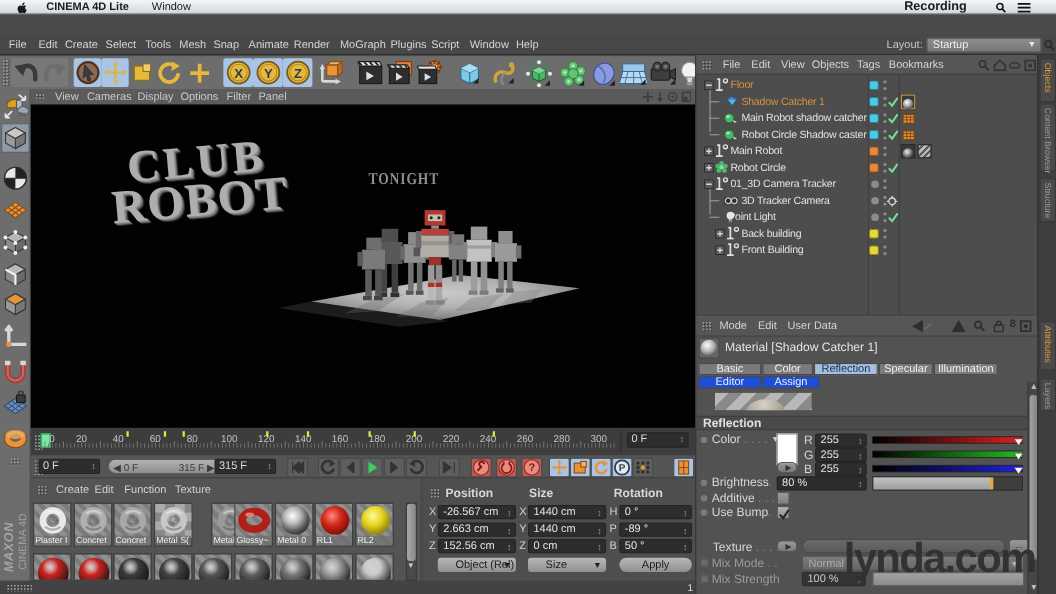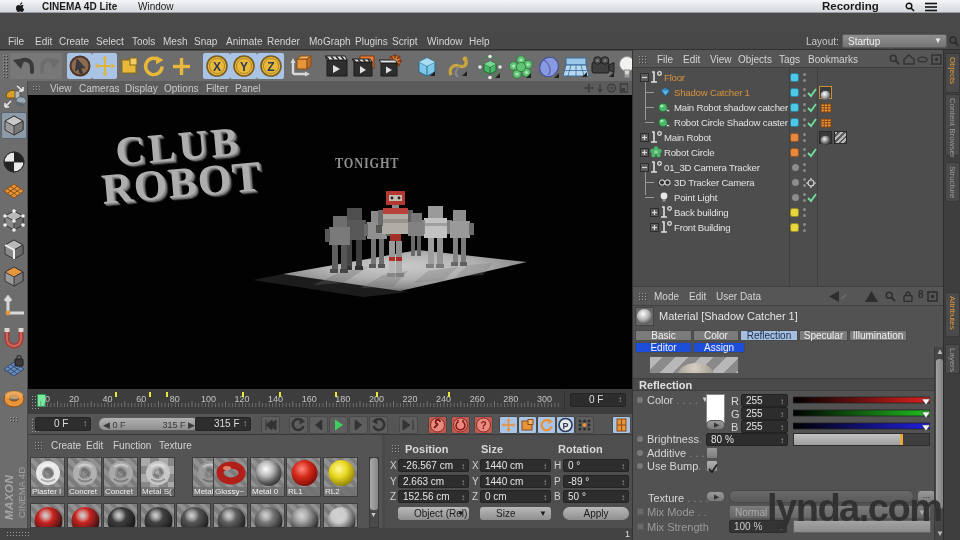--- a/index.html
+++ b/index.html
@@ -21,21 +21,21 @@
 
 #leftpal{left:0;top:81px;width:28px;height:447px;background:#6d6d6d;border-right:1px solid #4a4a4a}
 
 #vpmenu{left:28px;top:81px;width:604px;height:14px;background:#5b5b5b}
 #vpmenu .t{position:absolute;top:2px;font-size:10px;color:#c9c9c9}
 #viewport{left:28px;top:95px;width:604px;height:294px;background:#020202;overflow:hidden}
 
 #ruler{left:28px;top:389px;width:604px;height:25px;background:#3d3d3d}
 #ruler .n{position:absolute;top:5px;font-size:9px;color:#c4c4c4}
 #transport{left:28px;top:414px;width:604px;height:21px;background:#555;border-bottom:1px solid #3a3a3a}
-.fbox{position:absolute;top:3px;height:14px;background:#2d2d2d;border:1px solid #242424;border-radius:2px;color:#dcdcdc;font-size:10px;line-height:12px;padding-left:18px}
+.fbox{position:absolute;top:3px;height:14px;background:#2d2d2d;border:1px solid #242424;border-radius:2px;color:#dcdcdc;font-size:10px;line-height:12px;padding-left:3px}
 .pbtn{position:absolute;top:2px;width:19px;height:18px;background:#5e5e5e;border:1px solid #494949;border-radius:2px}
 
 #matmgr{left:28px;top:435px;width:354px;height:93px;background:#545454}
 #matmenu .t{position:absolute;top:5px;font-size:10px;color:#d2d2d2}
 .mat{position:absolute;top:22px;width:35px;height:40px;overflow:hidden}
 .mat .lbl{position:absolute;left:0;bottom:0;width:100%;height:9px;background:rgba(110,110,110,.75);color:#f0f0f0;font-size:8px;line-height:9px;padding-left:1px;white-space:nowrap}
 .mat2{position:absolute;top:68px;width:35px;height:25px;overflow:hidden}
 
 #coords{left:385px;top:435px;width:247px;height:93px;background:#4e4e4e}
 #coords .hd{position:absolute;top:8px;font-size:11px;color:#d8d8d8;font-weight:bold}
@@ -1156,21 +1156,21 @@
         <svg class="abs" style="left:173px;top:128px" width="10" height="10" viewBox="0 0 10 10">
           <circle cx="5" cy="5" r="3" fill="none" stroke="#d8d8d8" stroke-width="1.2"></circle>
           <path d="M5 0 V2 M5 8 V10 M0 5 H2 M8 5 H10" stroke="#d8d8d8" stroke-width="1.2"></path>
         </svg>
         <div class="abs" style="left:12px;top:147px;width:9px;height:1px;background:#9a9a9a"></div>
         <svg class="abs" style="left:26px;top:142px" width="10" height="11" viewBox="0 0 10 11">
           <circle cx="5" cy="4" r="3.4" fill="#e8e8e8"></circle>
           <rect x="3.5" y="7" width="3" height="2.5" fill="#999"></rect>
           <rect x="3.5" y="9.5" width="3" height="1" fill="#666"></rect>
         </svg>
-        <div class="txt nm" style="left:41px;top:142px;font-size:9.6px;letter-spacing:-0.2px;color:#e2e2e2">Point Light</div>
+        <div class="txt nm" style="left:29px;top:142px;font-size:9.6px;letter-spacing:-0.2px;color:#e2e2e2">Point Light</div>
         <div class="abs" style="left:159px;top:144px;width:7px;height:7px;border-radius:50%;background:#8c8c8c"></div>
         <div class="dots" style="left:170px;top:143px"></div>
         <div class="dots" style="left:170px;top:149px"></div>
         <svg class="abs" style="left:174px;top:143px" width="10" height="10" viewBox="0 0 10 10">
           <path d="M1 5 L4 8 L9 1" fill="none" stroke="#6fe09a" stroke-width="1.8"></path>
         </svg>
         <svg class="abs" style="left:17px;top:158px" width="9" height="9" viewBox="0 0 9 9">
           <rect x="0.5" y="0.5" width="8" height="8" fill="#5a5a5a" stroke="#2e2e2e"></rect>
           <line x1="2" y1="4.5" x2="7" y2="4.5" stroke="#d8d8d8" stroke-width="1.2"></line>
           <line x1="4.5" y1="2" x2="4.5" y2="7" stroke="#d8d8d8" stroke-width="1.2"></line>

